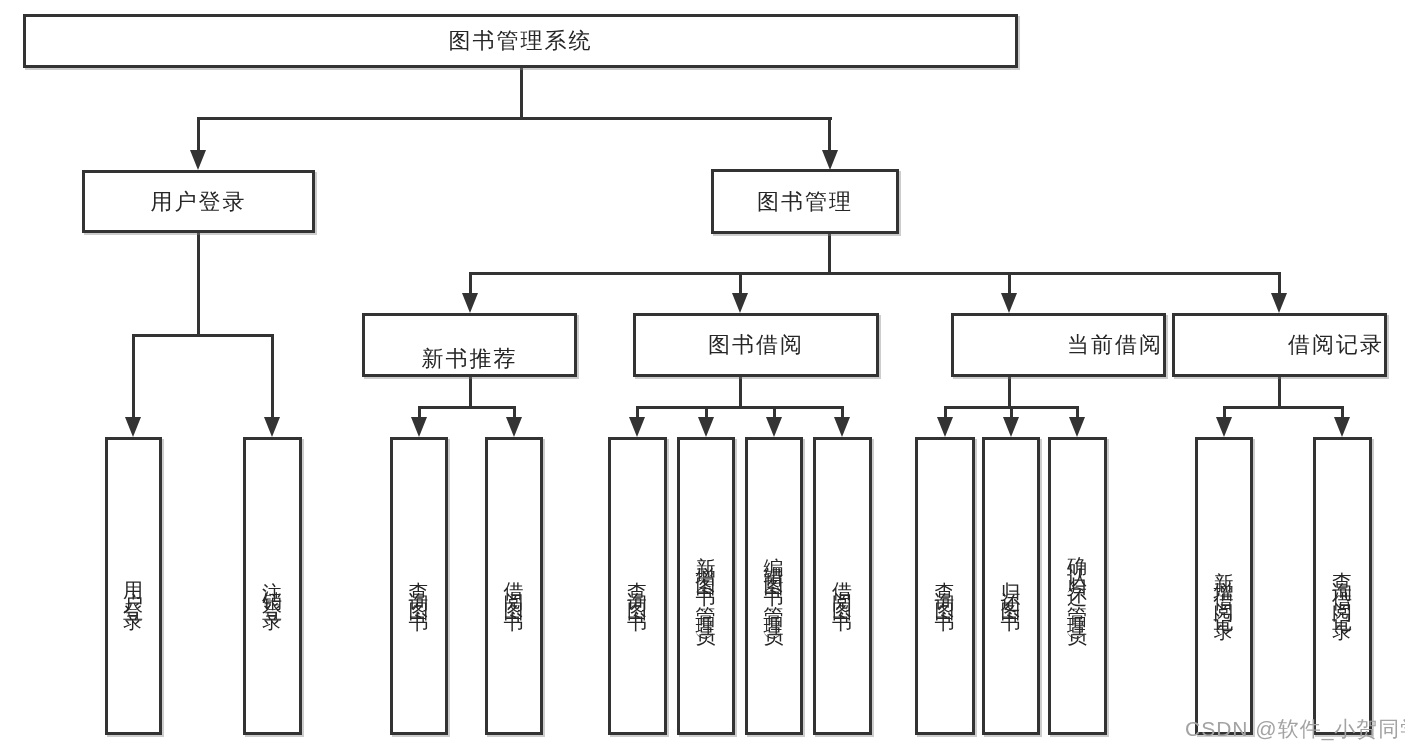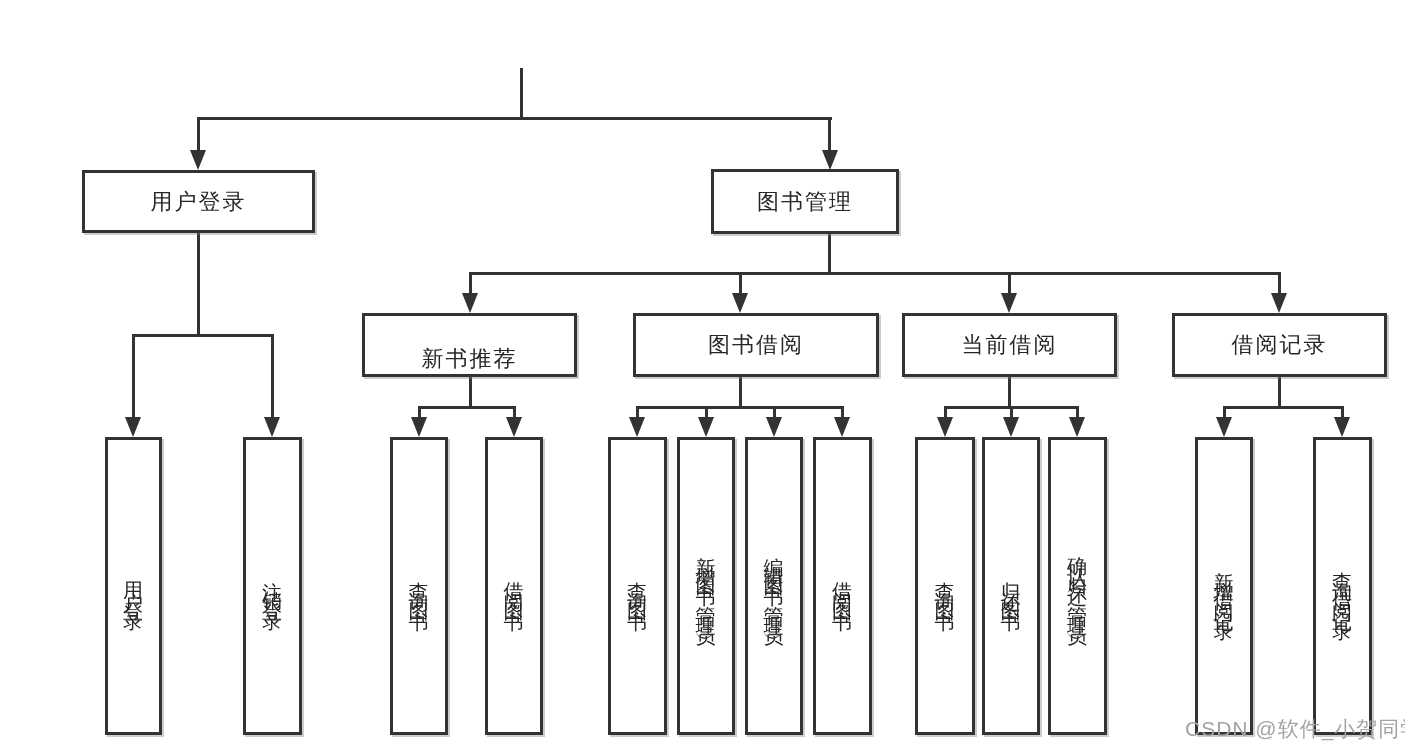--- a/index.html
+++ b/index.html
@@ -29,42 +29,45 @@
   .watermark{
     position:absolute;left:1185px;top:715px;z-index:5;
     font-size:21px;color:#a3a3a3;letter-spacing:1px;white-space:nowrap;
   }
 </style>
 </head>
 <body>
 
 <div id="stage">
 
+  <div class="box h" style="left:23px;top:14px;width:995px;height:54px;">
+    <span>图书管理系统</span>
+  </div>
 
   <div class="box h" style="left:82px;top:170px;width:233px;height:63px;">
     <span>用户登录</span>
   </div>
 
   <div class="box h" style="left:711px;top:169px;width:188px;height:65px;">
     <span>图书管理</span>
   </div>
 
   <div class="box h" style="left:362px;top:313px;width:215px;height:64px;align-items:flex-end;">
     <span>新书推荐</span>
   </div>
 
   <div class="box h" style="left:633px;top:313px;width:246px;height:64px;">
     <span>图书借阅</span>
   </div>
 
-  <div class="box h" style="left:902px;top:313px;width:215px;height:64px;">
+  <div class="box h" style="left:951px;top:313px;width:215px;height:64px;justify-content:flex-end;">
     <span>当前借阅</span>
   </div>
 
-  <div class="box h" style="left:1172px;top:313px;width:215px;height:64px;">
+  <div class="box h" style="left:1172px;top:313px;width:215px;height:64px;justify-content:flex-end;">
     <span>借阅记录</span>
   </div>
 
   <div class="box v" style="left:105px;top:437px;width:57px;height:298px;">
     <span>用户登录</span>
   </div>
   <div class="box v" style="left:243px;top:437px;width:59px;height:298px;">
     <span>注销登录</span>
   </div>
   <div class="box v" style="left:390px;top:437px;width:58px;height:298px;">

